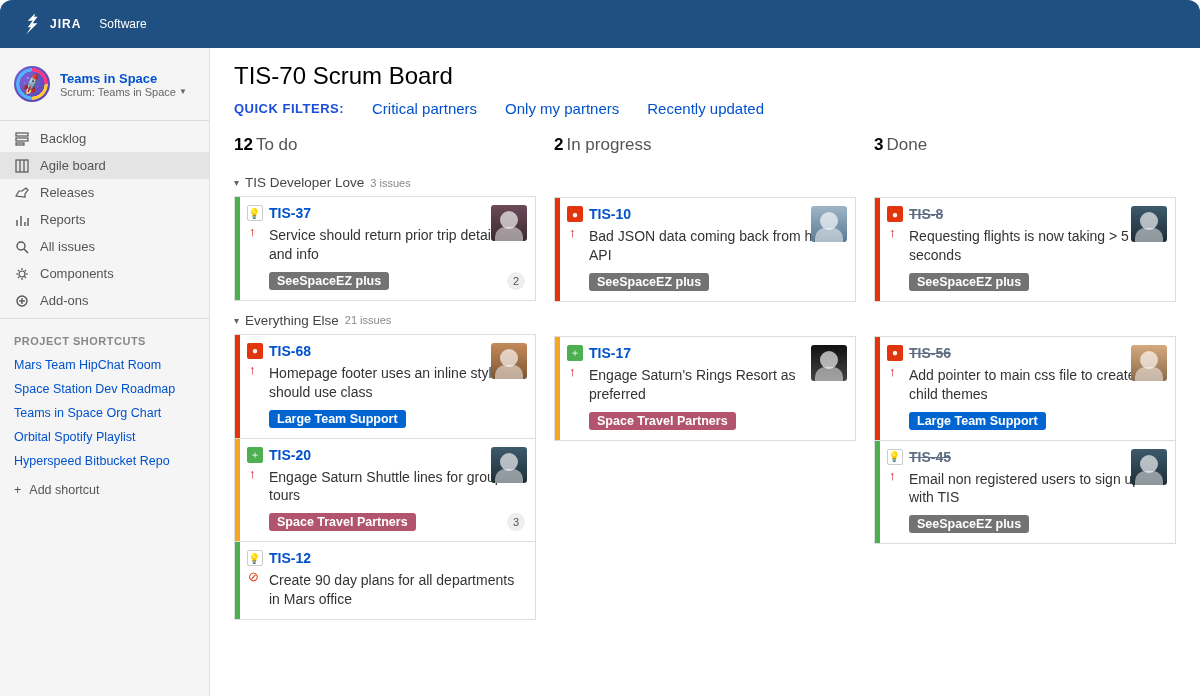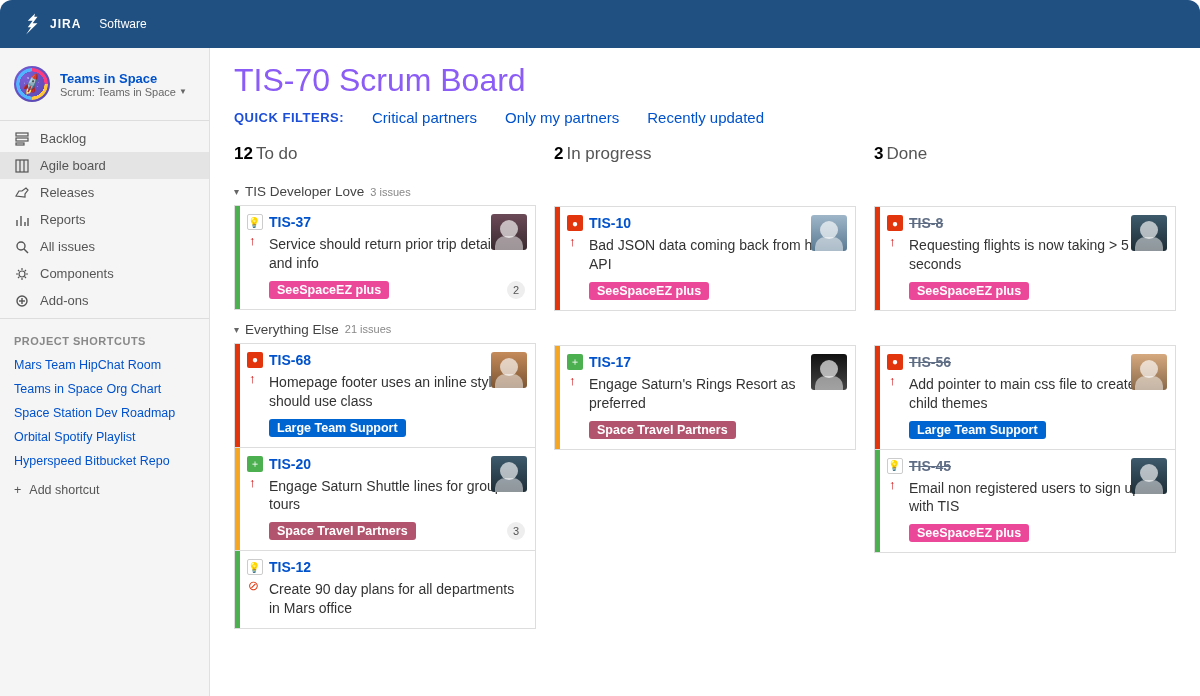--- a/index.html
+++ b/index.html
@@ -18,21 +18,21 @@
   .proj-name { color:#0052cc; font-weight:bold; font-size:13px;}
   .proj-sub { color:#666; font-size:11px; display:flex; align-items:center; gap:3px;text-align:right;}
   .side-hr { border:0; border-top:1px solid #ddd; margin:4px 0;}
   .nav-item { display:flex; align-items:center; gap:10px; padding:6px 14px; color:#555; cursor:pointer;}
   .nav-item.active { background:#e4e4e4; }
   .nav-icon { width:16px; display:flex; justify-content:center; color:#555; }
   .section-label { padding:12px 14px 6px; color:#888; font-size:11px; font-weight:bold; letter-spacing:0.5px;}
   .shortcut { padding:5px 14px; color:#0052cc; font-size:12.5px; cursor:pointer;}
   .add-shortcut { padding:10px 14px; color:#555; font-size:12.5px; cursor:pointer; display:flex; gap:8px;}
   .main { flex:1; padding:14px 24px 0 24px; overflow:auto; }
-  .board-title { font-size:32px; color:#8b5cf6; font-weight:400; margin-bottom:10px;}
+  .board-title { font-size:24px; color:#000000; font-weight:400; margin-bottom:10px;}
   .quick-filters { display:flex; align-items:center; gap:28px; margin-bottom:18px;}
   .qf-label { color:#1d4ed8; font-size:13px; font-weight:bold; letter-spacing:0.5px;}
   .qf-link { color:#0052cc; font-size:15px; cursor:pointer;}
   .columns { display:flex; gap:18px; }
   .col { flex:1; min-width:0;}
   .col-header { font-size:17px; color:#555; padding-bottom:6px; border-bottom:0; margin-bottom:14px;}
   .col-header .count { color:#000; font-weight:bold; margin-right:3px;}
   .swimlane-header { display:flex; align-items:center; gap:6px; color:#444; font-size:13.5px; margin-bottom:6px; cursor:pointer;}
   .swimlane-header .issue-count{ color:#888; font-size:11px;}
   .chev { font-size:10px; color:#666;}
@@ -45,21 +45,21 @@
   .it-idea{background:#fff;border:1px solid #ccc;color:#ffab00;}
   .it-bug{background:#e2350d;}
   .it-story{background:#4caf50;}
   .card-key { color:#0052cc; font-weight:600; font-size:14px; cursor:pointer;}
   .card-key.done{ text-decoration:line-through; color:#5e6c84;}
   .priority-row { display:flex; align-items:flex-start; gap:6px; margin-top:3px;}
   .priority-icon{ width:12px; font-size:13px; color:#cc0000; position:absolute; left:14px; }
   .priority-block{color:#de350b;font-size:13px;position:absolute;left:13px;}
   .card-summary { font-size:14px; color:#333; line-height:1.35; margin-top:2px;}
   .card-footer { display:flex; align-items:center; gap:6px; margin-top:8px;}
-  .epic-tag { background:#ec4899; color:#fff; font-size:12.5px; padding:2px 8px; border-radius:3px; font-weight:600;}
+  .epic-tag { background:#737373; color:#fff; font-size:12.5px; padding:2px 8px; border-radius:3px; font-weight:600;}
   .epic-blue{background:#0065d1;} .epic-pink{background:#b2546d;}
   .subtask-count { background:#eee; color:#555; border-radius:50%; width:18px; height:18px; font-size:11px; display:flex; align-items:center; justify-content:center; margin-left:auto;}
   .avatar { width:36px; height:36px; border-radius:3px; position:absolute; right:8px; top:8px; background:#888; display:flex; align-items:center; justify-content:center; color:#fff; font-size:11px; overflow:hidden;}
   .col-cards{margin-bottom:12px;}
   
   .av1{background:linear-gradient(#6b4a57,#3a2a30);} 
   .av2{background:linear-gradient(#9fb6c9,#5a7a92);} 
   .av3{background:linear-gradient(#c48a5a,#7d5633);} 
   .av4{background:linear-gradient(#111,#444);} 
   .av5{background:linear-gradient(#d6a97f,#8a6a4a);} 
@@ -161,22 +161,22 @@
               <line x1="4" y1="7" x2="10" y2="7"></line>
             </svg>
           </span>
           <span>Add-ons</span>
         </div>
       </div>
     <hr class="side-hr">
     <div class="section-label">PROJECT SHORTCUTS</div>
     <div id="shortcut-list">
         <div class="shortcut">Mars Team HipChat Room</div>
+        <div class="shortcut">Space Station Dev Roadmap</div>
         <div class="shortcut">Teams in Space Org Chart</div>
-        <div class="shortcut">Space Station Dev Roadmap</div>
         <div class="shortcut">Orbital Spotify Playlist</div>
         <div class="shortcut">Hyperspeed Bitbucket Repo</div>
       </div>
     <div class="add-shortcut">
       <span>+</span>
       <span>Add shortcut</span>
     </div>
   </div>
 
   <div class="main">

